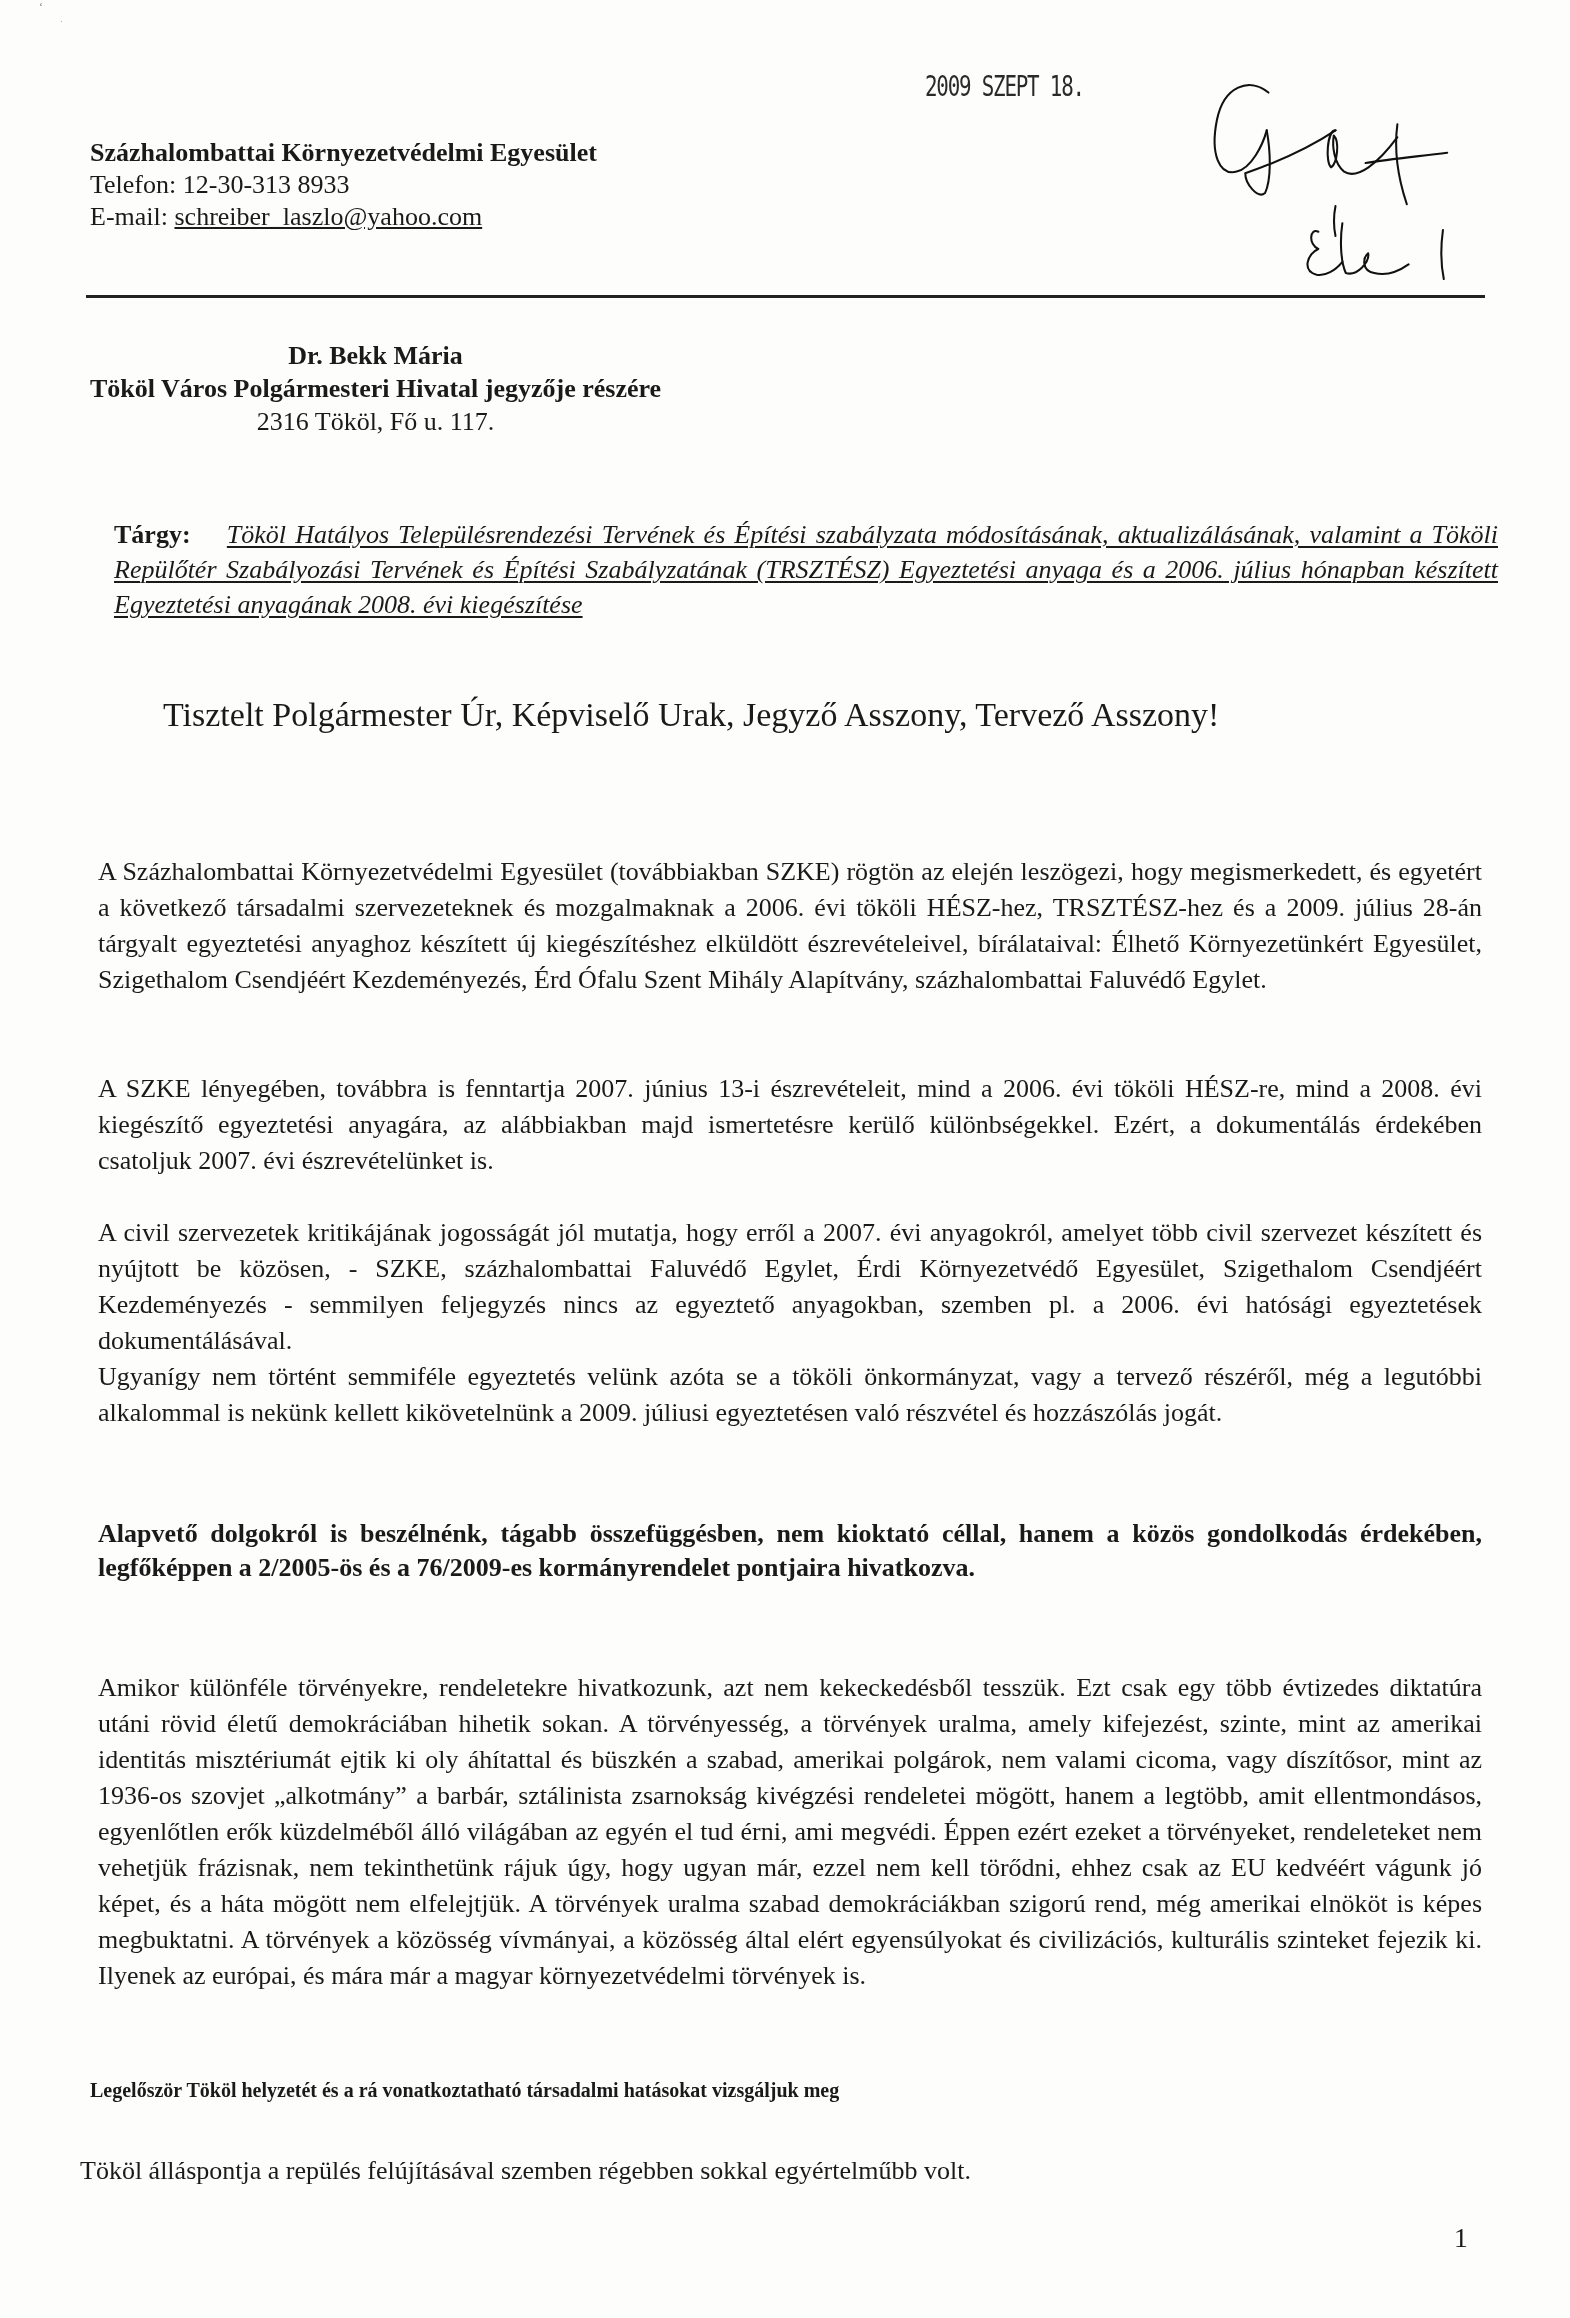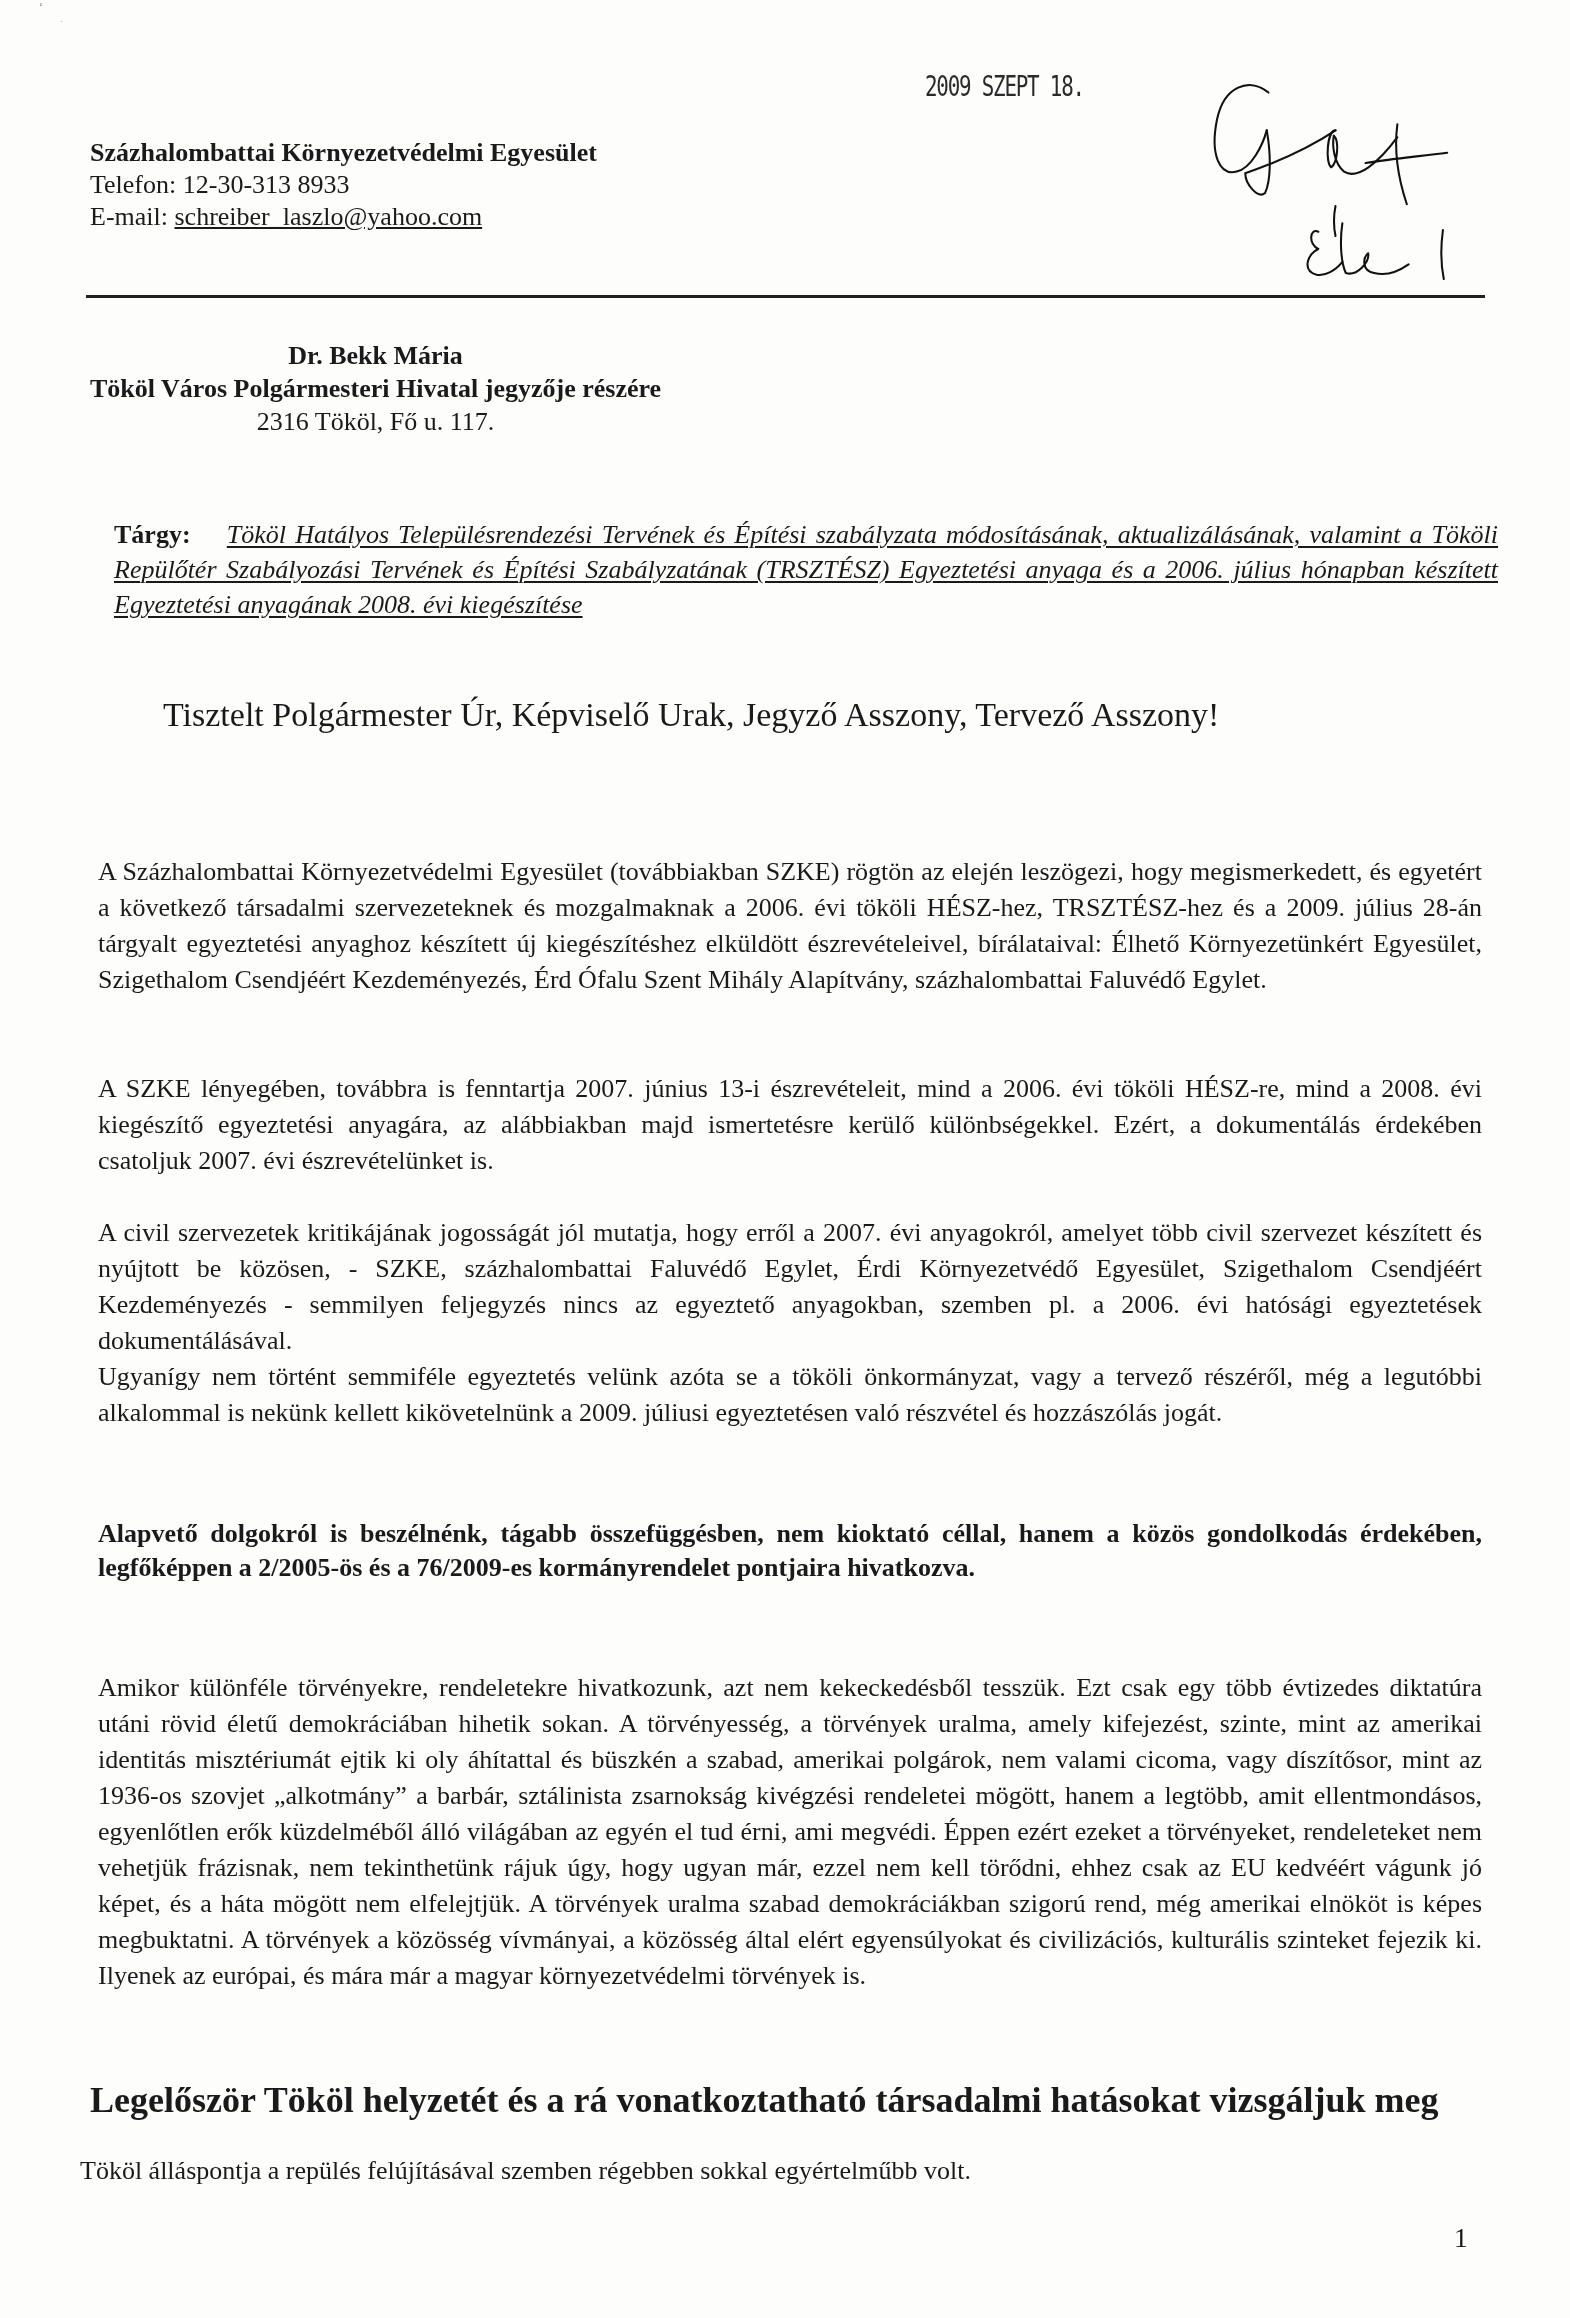--- a/index.html
+++ b/index.html
@@ -20,21 +20,21 @@
   }
   .handwriting { left: 1198px; top: 77px; width: 275px; height: 215px; }
   .recipient { left: 90px; top: 339px; font-size: 26px; line-height: 33px; text-align: center; }
   .recipient .bold { font-weight: bold; }
   .subject { left: 90px; top: 517px; width: 1384px; font-size: 26px; line-height: 35px; text-align: justify; text-align-last: left; margin-left: 24px; }
   .subject .label { font-weight: bold; font-style: normal; }
   .subject .text { font-style: italic; text-decoration: underline; text-underline-offset: 3.4px; text-decoration-thickness: 1.7px; }
   .salutation { left: 163px; top: 694px; font-size: 34px; line-height: 41px; white-space: nowrap; }
   .para { left: 90px; width: 1384px; font-size: 26px; line-height: 36px; text-align: justify; }
   .para.bold { font-weight: bold; }
-  .heading { left: 90px; top: 2079px; font-size: 36px; font-weight: bold; white-space: nowrap; }
+  .heading { left: 90px; top: 2079px; font-size: 20px; font-weight: bold; white-space: nowrap; }
   .last-line { left: 80px; top: 2156px; font-size: 26px; white-space: nowrap; }
   .page-number { left: 1454px; top: 2222px; font-size: 27.5px; }
   p { margin: 8px; }
 </style>
 </head>
 <body>
 
 <div class="page">
 
   <div class="scan-mark" style="left:39px;top:0px;">ʻ</div>

